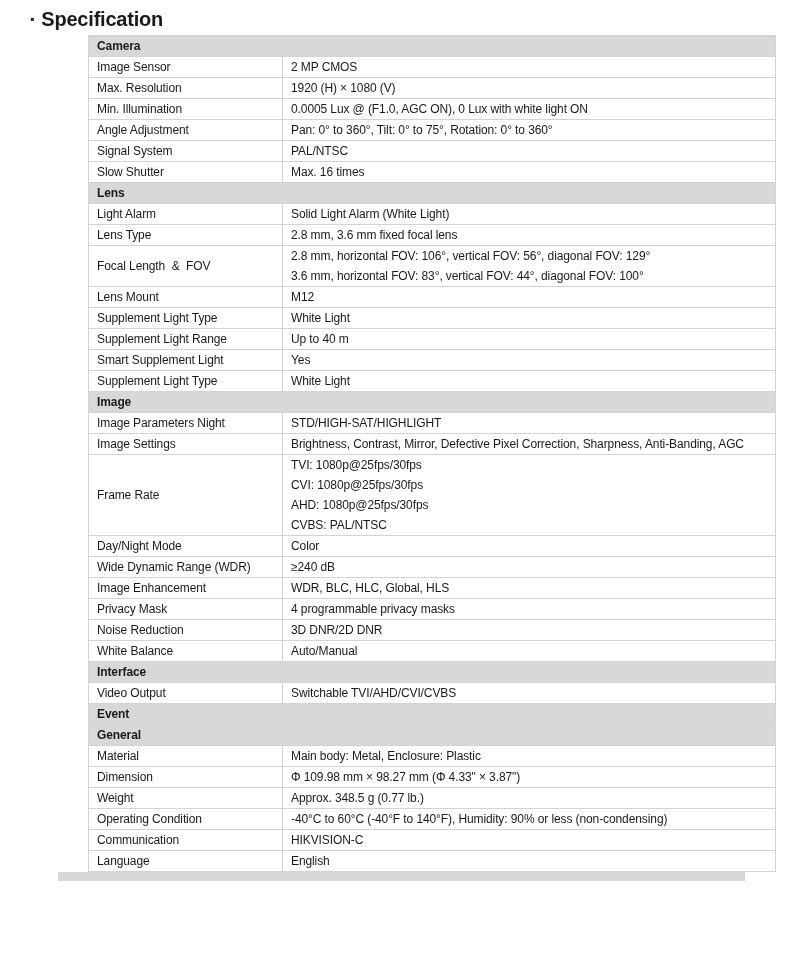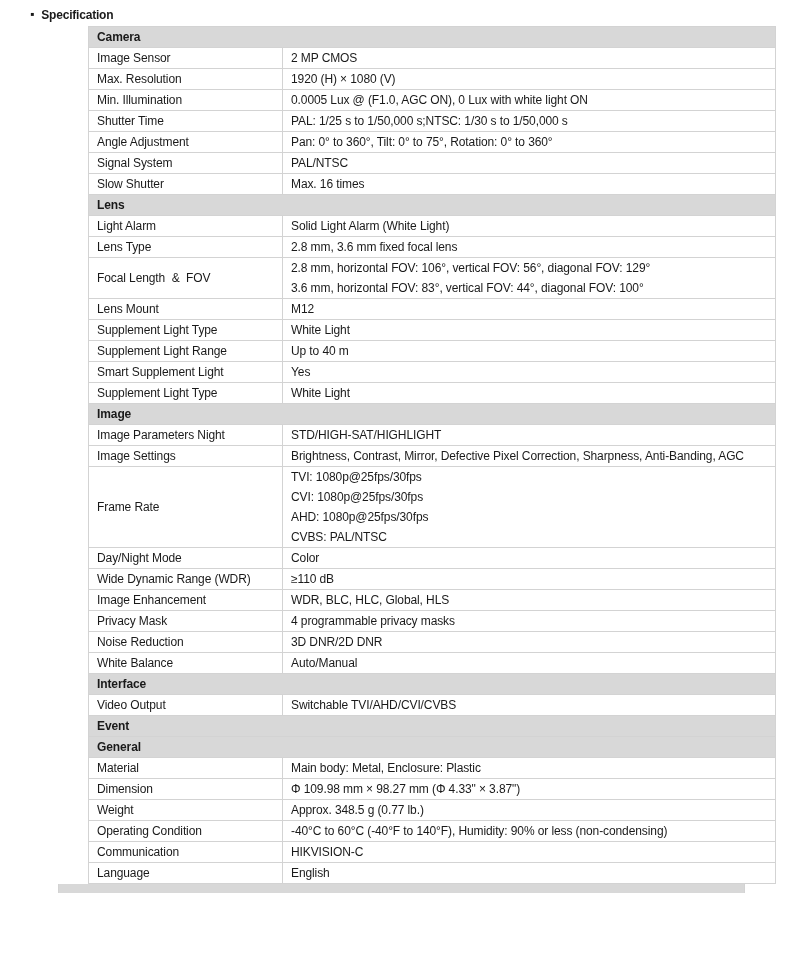--- a/index.html
+++ b/index.html
@@ -23,21 +23,21 @@
     align-items: center;
     gap: 7px;
   }
   .title-bullet {
     font-size: 12px;
     font-weight: bold;
     line-height: 1;
     transform: translateY(-1px);
   }
   .title-text {
-    font-size: 12px;
+    font-size: 20px;
     font-weight: bold;
     letter-spacing: -0.2px;
   }
   table.spec {
     border-collapse: collapse;
     table-layout: fixed;
     margin-left: 88px;
     width: 687px;
   }
   col.c-label { width: 194px; }
@@ -111,28 +111,20 @@
         <tr>
           <td>
             <div class="cell-line">Min. Illumination</div>
           </td>
           <td>
             <div class="cell-line">0.0005 Lux @ (F1.0, AGC ON), 0 Lux with white light ON</div>
           </td>
         </tr>
         <tr>
           <td>
-            <div class="cell-line">Shutter Time</div>
-          </td>
-          <td>
-            <div class="cell-line">PAL: 1/25 s to 1/50,000 s;NTSC: 1/30 s to 1/50,000 s</div>
-          </td>
-        </tr>
-        <tr>
-          <td>
             <div class="cell-line">Angle Adjustment</div>
           </td>
           <td>
             <div class="cell-line">Pan: 0° to 360°, Tilt: 0° to 75°, Rotation: 0° to 360°</div>
           </td>
         </tr>
         <tr>
           <td>
             <div class="cell-line">Signal System</div>
           </td>
@@ -256,21 +248,21 @@
           </td>
           <td>
             <div class="cell-line">Color</div>
           </td>
         </tr>
         <tr>
           <td>
             <div class="cell-line">Wide Dynamic Range (WDR)</div>
           </td>
           <td>
-            <div class="cell-line">≥110 dB</div>
+            <div class="cell-line">≥240 dB</div>
           </td>
         </tr>
         <tr>
           <td>
             <div class="cell-line">Image Enhancement</div>
           </td>
           <td>
             <div class="cell-line">WDR, BLC, HLC, Global, HLS</div>
           </td>
         </tr>

